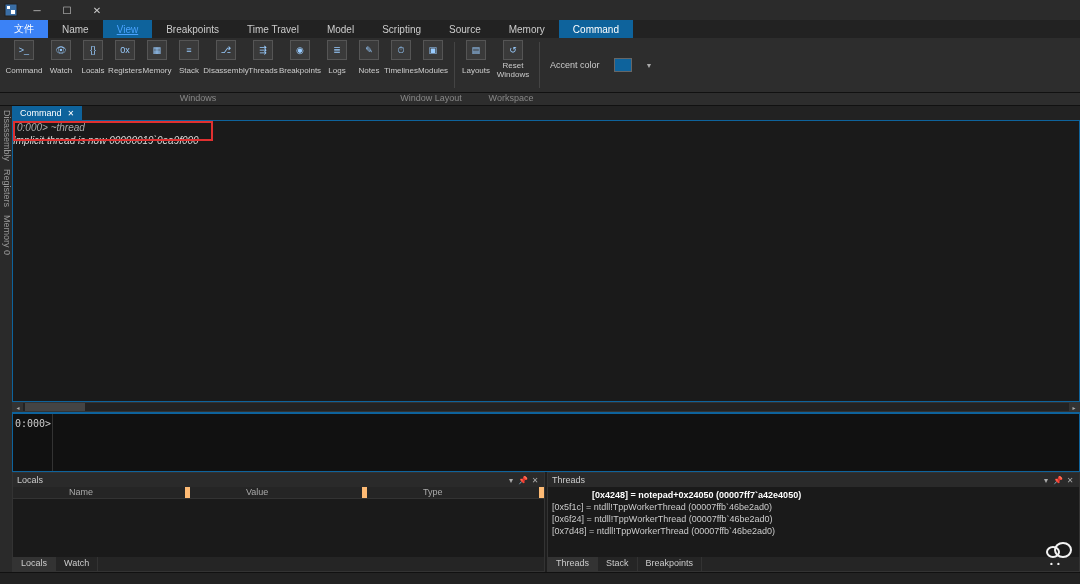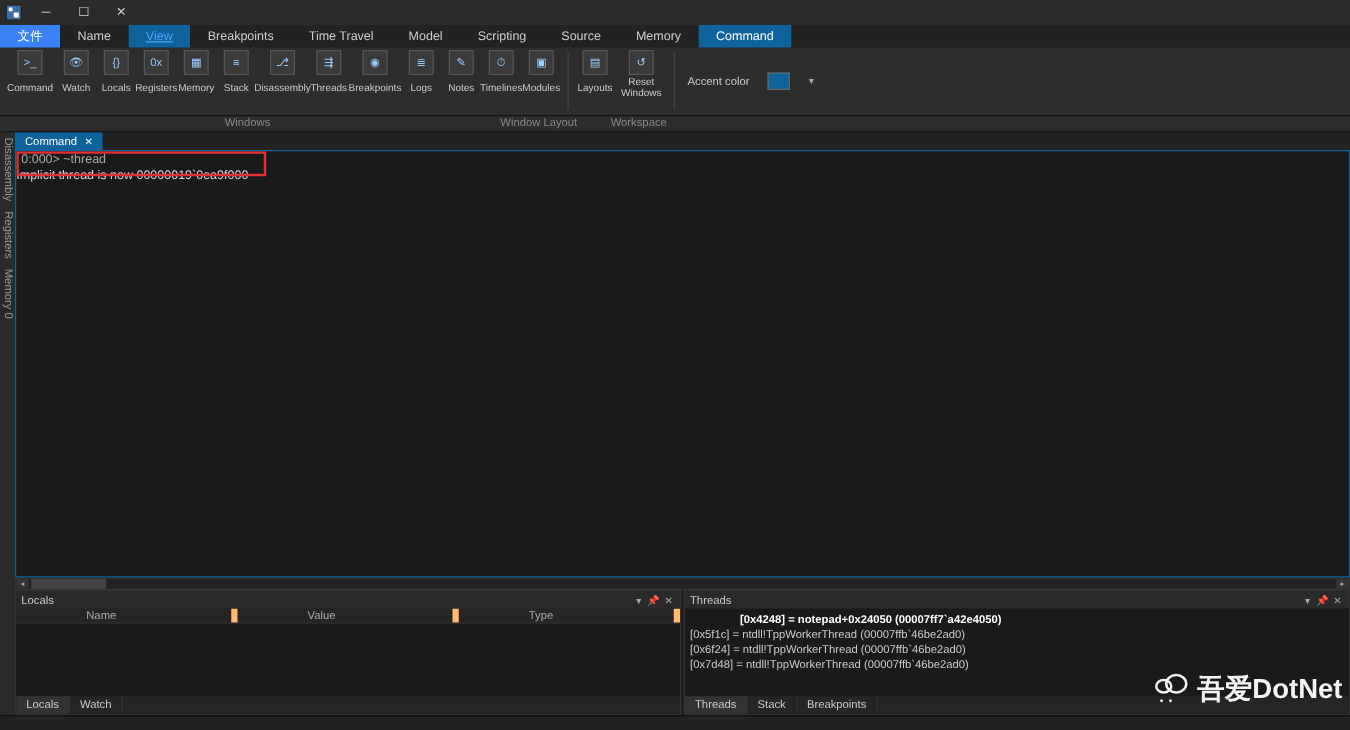--- a/index.html
+++ b/index.html
@@ -27,21 +27,21 @@
 .dropdownarrow { font-size:7px; color:#aaa; }
 .rsep { width:1px; background:#444; margin: 4px 2px; }
 .glabelbar { height:13px; background:#2d2d2d; display:flex; font-size:9px; color:#888; border-bottom:1px solid #111;}
 .glabelbar div { text-align:center; }
 .workspace { display:flex; height: calc(100% - 20px - 18px - 55px - 13px - 12px); }
 .sidetabs { width:12px; background:#2a2a2a; writing-mode: vertical-rl; text-orientation: mixed; font-size:9px; color:#999; padding-top:4px; display:flex; gap:8px;}
 .mainarea { flex:1; display:flex; flex-direction:column; }
 .cmdtab { height:14px; background:#222; display:flex; }
 .cmdtab .tab { background:#0e639c; color:#fff; font-size:9px; padding: 1px 8px; display:flex; align-items:center; gap:6px;}
 .cmdtab .tab .x { font-size:8px; }
-.cmdoutput { flex:1; background:#1a1a1a; border:1px solid #0e639c; font-family: Consolas, monospace; font-size:10px; color:#ccc; position:relative; overflow:hidden;}
+.cmdoutput { flex:1; background:#1a1a1a; border:1px solid #0e639c; font-family: Consolas, monospace; font-size:10px; color:#ccc; position:relative; overflow:hidden;font-style:italic;}
 .cmdoutput .line1 { padding: 1px 4px; color:#aaa; }
 .cmdoutput .line2 { padding: 1px 0; color:#ddd; }
 .redbox { position:absolute; top:0; left:0; border:2px solid #e03030; width:200px; height:20px; pointer-events:none;}
 .hscroll { height:10px; background:#222; border:1px solid #333; display:flex; align-items:center;}
 .hscroll .lbtn,.hscroll .rbtn2 { width:10px; height:8px; background:#333; font-size:6px; color:#aaa; display:flex;align-items:center;justify-content:center;}
 .hscroll .thumb { width:60px; height:8px; background:#444; margin-left:2px;}
 .cmdprompt { height:60px; background:#111; border:1px solid #0e639c; border-top:2px solid #0e639c; display:flex;}
 .cmdprompt .promptlabel { width:40px; font-family:Consolas,monospace; font-size:10px; color:#ccc; padding:4px 2px; border-right:1px solid #333;}
 .cmdprompt .promptinput { flex:1; background:transparent; border:none; color:#ccc; font-family:Consolas,monospace; font-size:10px; padding:4px; outline:none;}
 .bottompanes { height:100px; display:flex; gap:2px; }
@@ -199,20 +199,24 @@
       <div class="line1">0:000&gt; ~thread</div>
       <div class="line2">Implicit thread is now 00000019`0ea9f000</div>
       <div class="redbox"></div>
     </div>
     <div class="hscroll">
       <div class="lbtn">◂</div>
       <div class="thumb"></div>
       <div style="flex:1"></div>
       <div class="rbtn2">▸</div>
     </div>
+    <div class="cmdprompt">
+      <div class="promptlabel">0:000&gt;</div>
+      <input class="promptinput" style="">
+    </div>
     <div class="bottompanes">
       <div class="pane">
         <div class="phead">
           <span class="ptitle">Locals</span>
           <span class="pbtn">▾</span>
           <span class="pbtn">📌</span>
           <span class="pbtn">✕</span>
         </div>
         <div class="localscols">
           <div>Name</div>
@@ -249,14 +253,13 @@
 </div>
 
 <div class="statusbar"></div>
 
 <div class="watermark">
   <div class="wicon">
     <div class="bubble b1"></div>
       <div class="bubble b2"></div>
       <div class="dots">• •</div>
   </div>
-  <span>吾爱DotNet</span>
 </div>
 
 </body></html>

